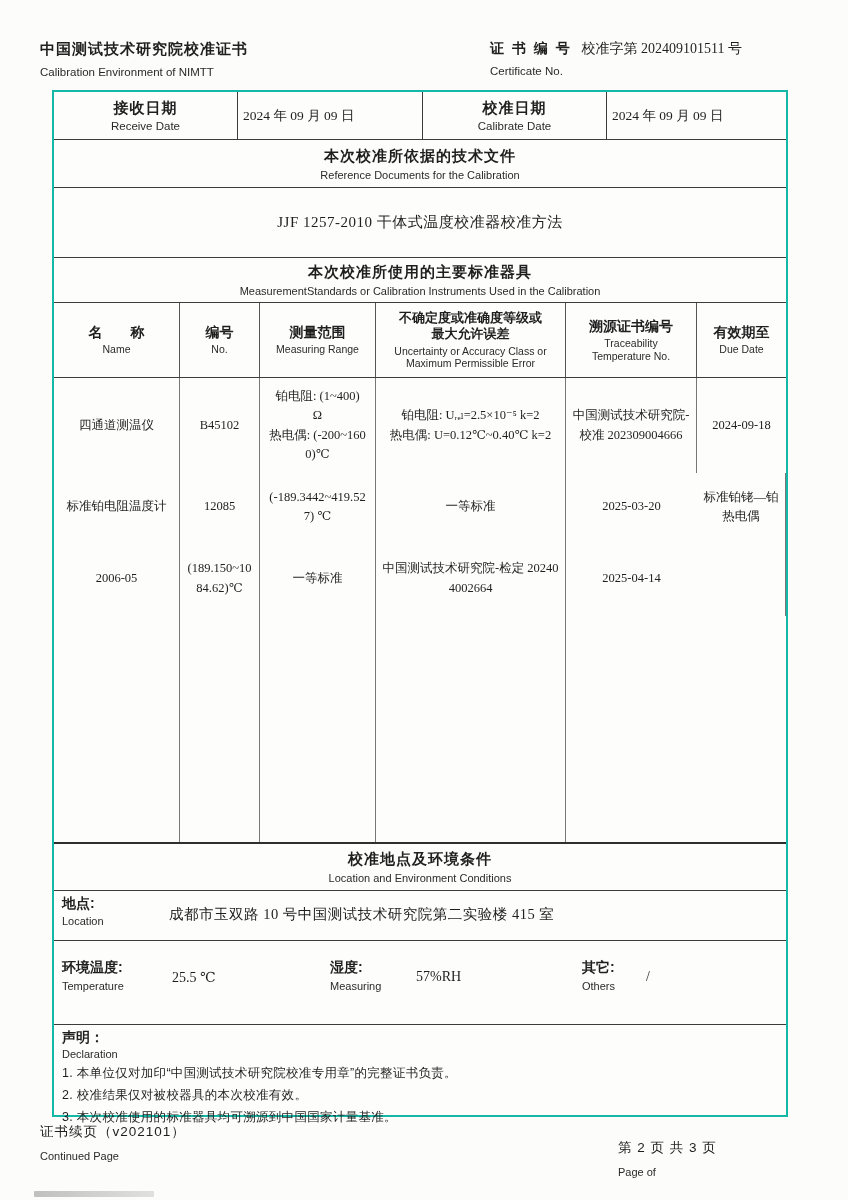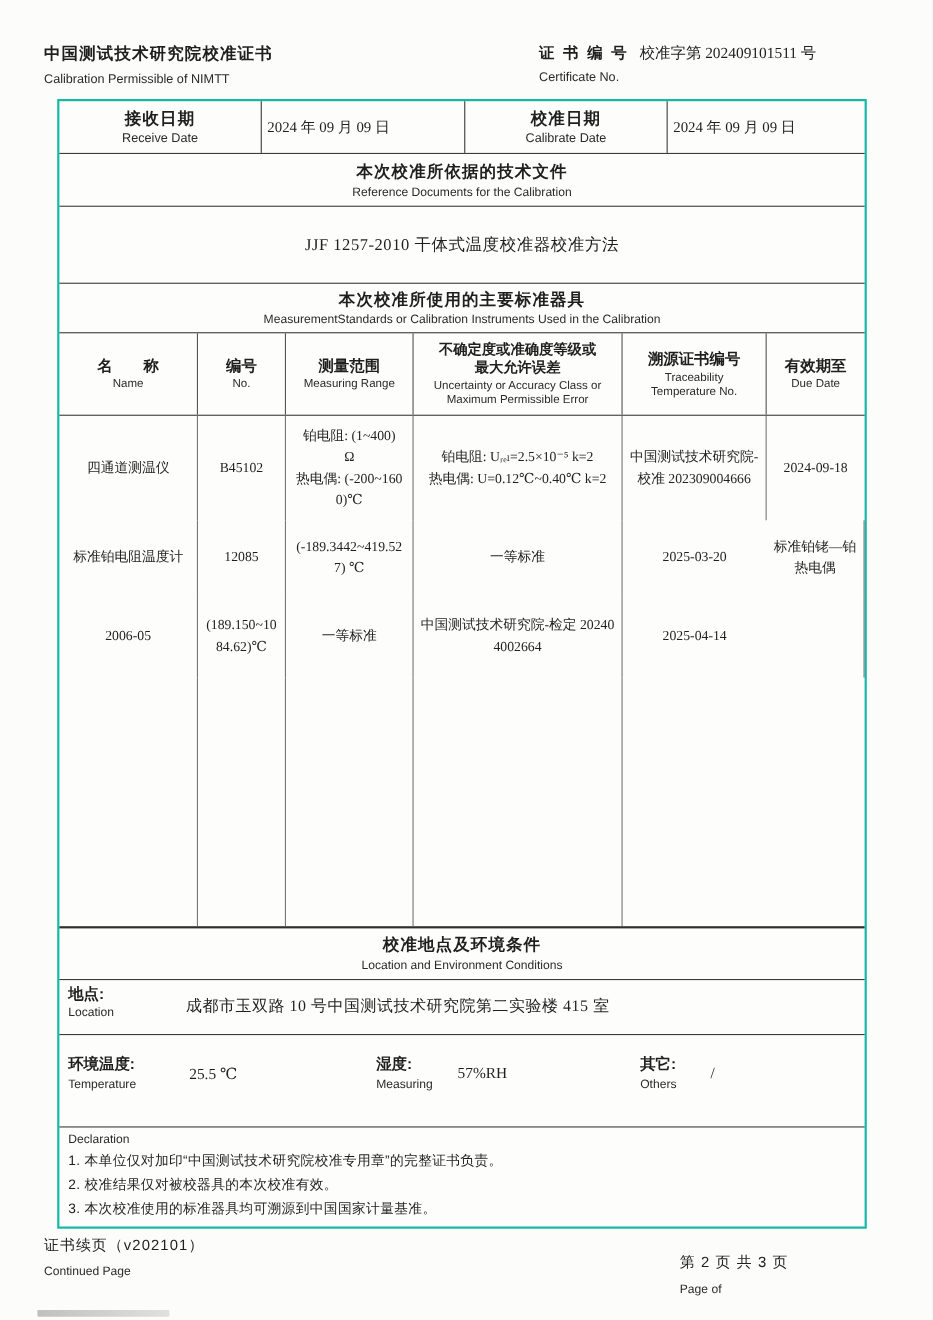--- a/index.html
+++ b/index.html
@@ -72,21 +72,21 @@
   .loc-label { position:absolute; left:8px; top:4px; }
   .loc-label .zh { font-size:14px; font-weight:bold; }
   .loc-label .en { font-size:11px; margin-top:2px; }
   .loc-value { position:absolute; left:115px; top:14px; font-size:14.5px; letter-spacing:0.5px; }
   .env-row { height:84px; position:relative; }
   .env-label .zh { font-size:14px; font-weight:bold; }
   .env-label .en { font-size:11px; margin-top:3px; }
   .env-label { position:absolute; top:18px; }
   .env-value { position:absolute; top:28px; font-size:14px; }
   .el-temp { left:8px; }      .ev-temp { left:118px; }
-  .el-hum  { left:288px; }    .ev-hum  { left:362px; }
+  .el-hum  { left:276px; }    .ev-hum  { left:362px; }
   .el-oth  { left:528px; }    .ev-oth  { left:592px; }
 
   
   .decl { height:91px; padding:4px 8px 0 8px; }
   .decl-zh { font-size:14px; font-weight:bold; }
   .decl-en { font-size:11px; margin-top:1px; }
   .decl-line { font-size:12.5px; margin-top:5px; letter-spacing:0.3px; }
 
   
   .doc-footer { position:absolute; left:40px; top:1123px; width:736px; height:50px; }
@@ -99,21 +99,21 @@
               background:linear-gradient(90deg,#8f8f8f,#c9c9c9); opacity:0.55; border-radius:1px; }
 </style>
 </head>
 <body>
 
 <div class="page">
 
   <div class="doc-header">
     <div class="dh-left">
       <div class="dh-title-zh zh">中国测试技术研究院校准证书</div>
-      <div class="dh-title-en en">Calibration Permissible of NIMTT</div>
+      <div class="dh-title-en en">Calibration Environment of NIMTT</div>
     </div>
     <div class="dh-right">
       <div class="dh-cert-line">
         <span class="dh-cert-label zh">证 书 编 号</span>
         <span class="dh-cert-value serif">校准字第 202409101511 号</span>
       </div>
       <div class="dh-cert-en en">Certificate No.</div>
     </div>
   </div>
 
@@ -231,20 +231,21 @@
       </div>
       <div class="env-value serif ev-hum">57%RH</div>
       <div class="env-label el-oth">
         <div class="zh">其它:</div>
         <div class="en">Others</div>
       </div>
       <div class="env-value serif ev-oth">/</div>
     </div>
 
     <div class="sec decl">
+      <div class="decl-zh zh">声明：</div>
       <div class="decl-en en">Declaration</div>
       <div class="decl-line zh">1. 本单位仅对加印“中国测试技术研究院校准专用章”的完整证书负责。</div>
       <div class="decl-line zh">2. 校准结果仅对被校器具的本次校准有效。</div>
       <div class="decl-line zh">3. 本次校准使用的标准器具均可溯源到中国国家计量基准。</div>
     </div>
 
   </div>
 
   <div class="doc-footer">
     <div class="f-left">

